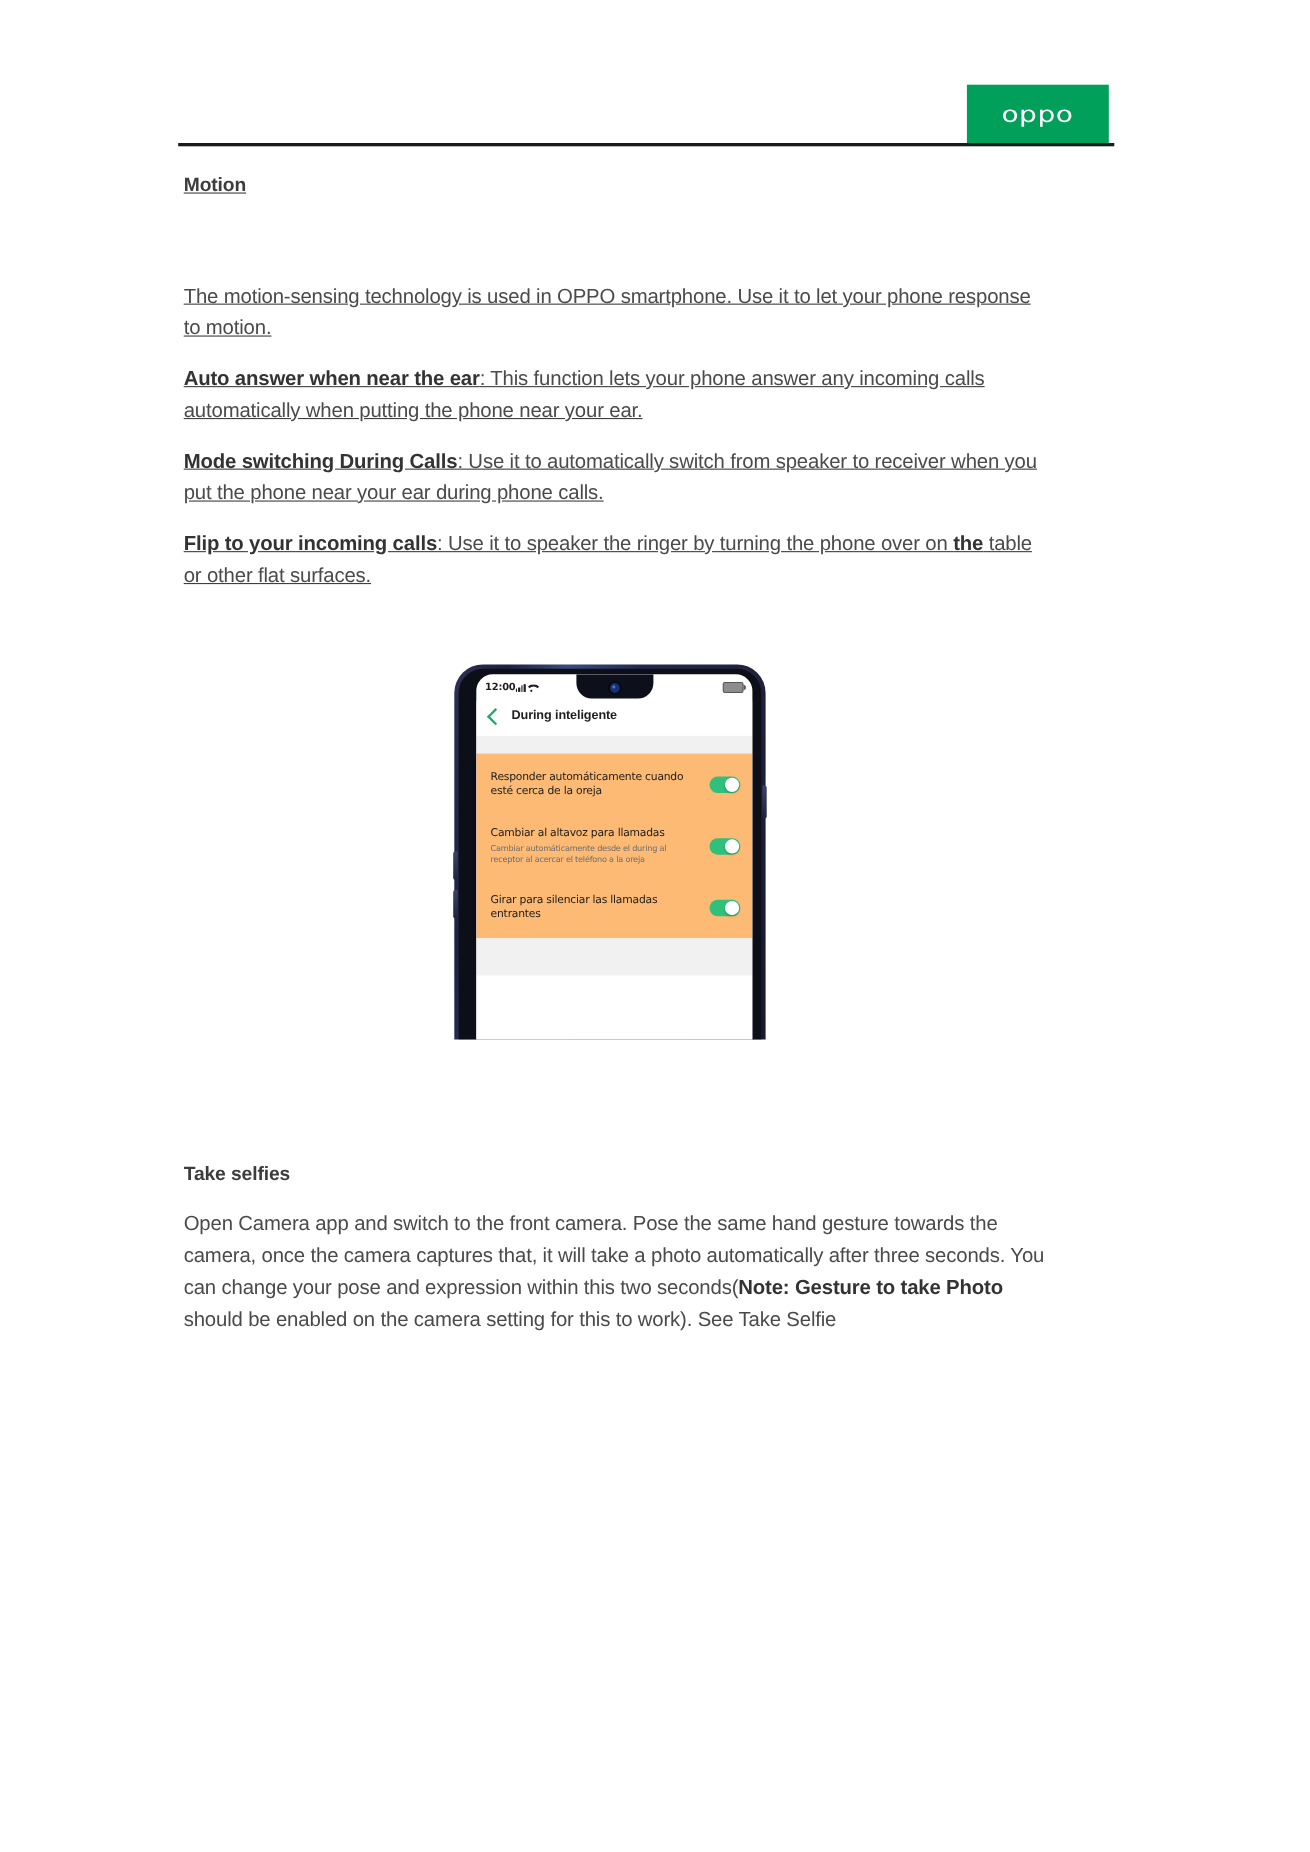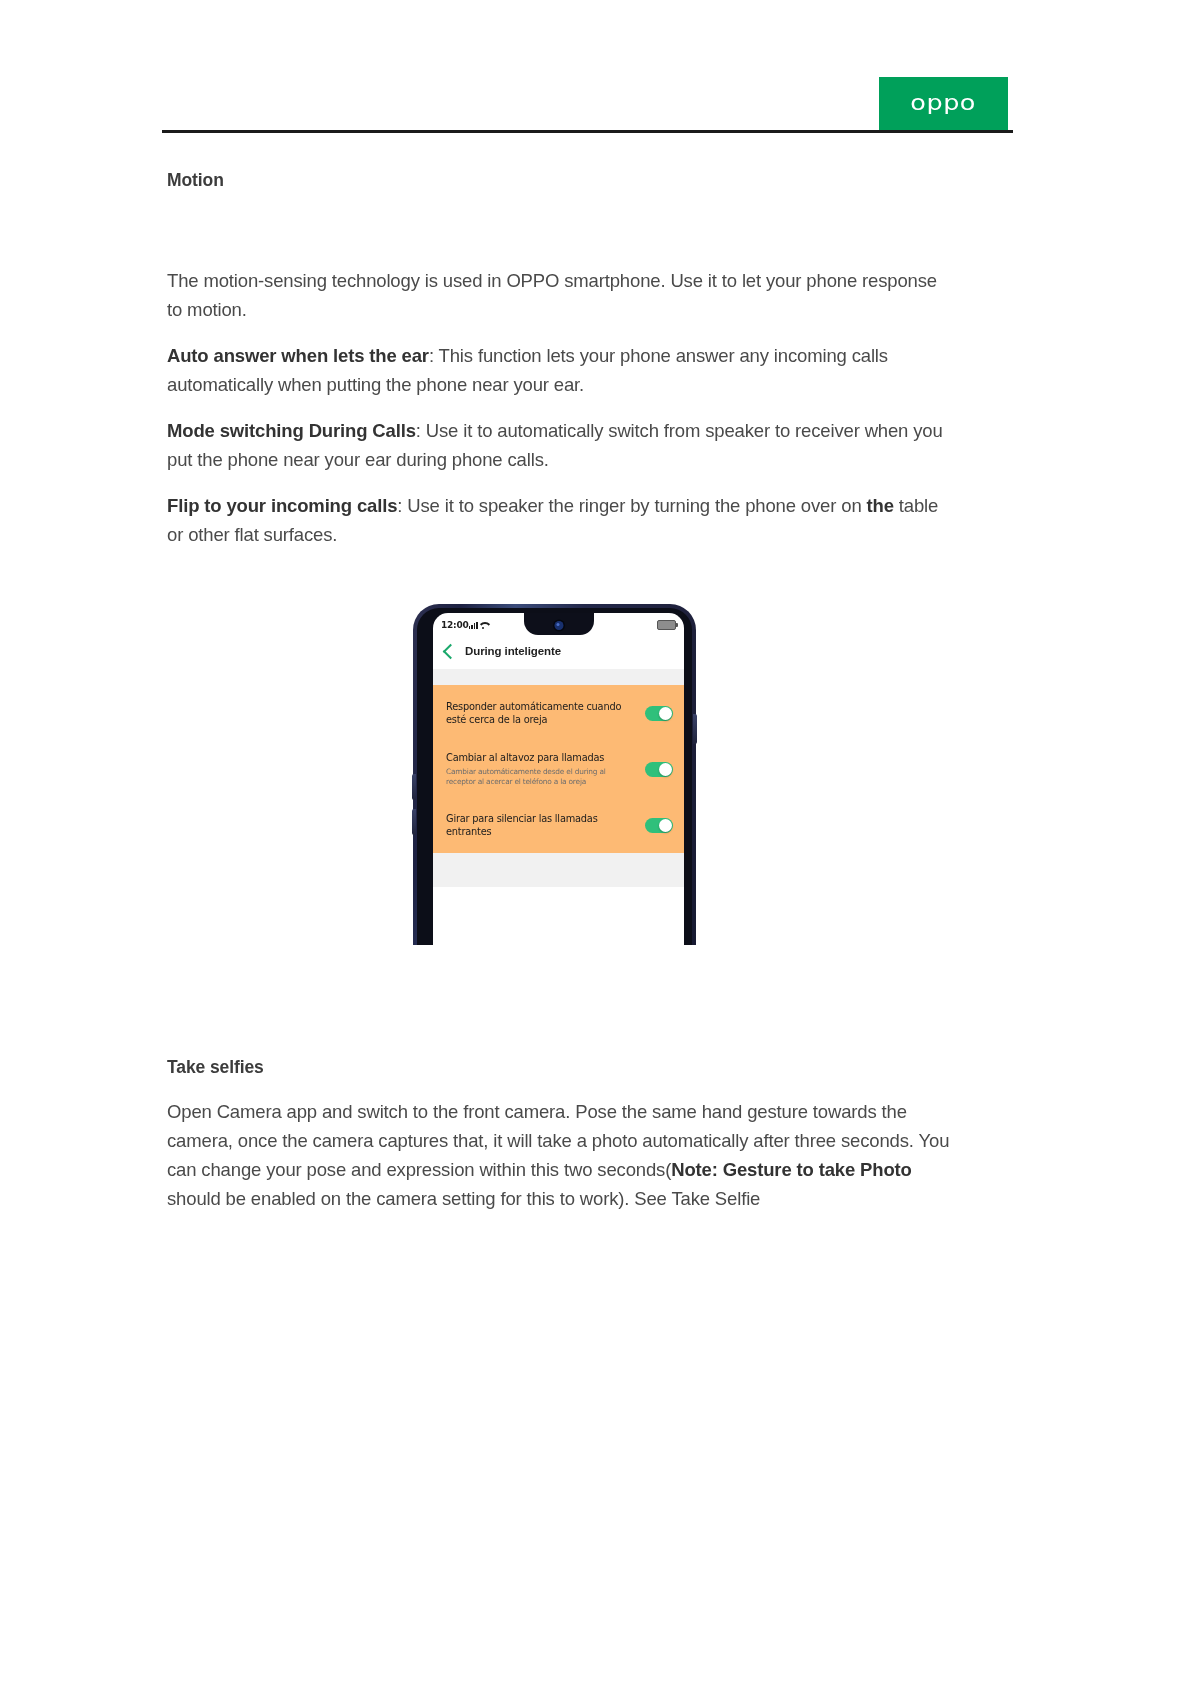--- a/index.html
+++ b/index.html
@@ -58,22 +58,23 @@
     top: 130px;
     width: 851px;
     height: 3px;
     background: #1b1b1b;
   }
 
   
   .content {
     position: absolute;
     left: 167px;
-    top: 170px;
+    top: 158px;
     width: 782px;
+    text-decoration: underline;
   }
 
   h2.section-title {
     margin: 0;
     font-family: "Liberation Sans", sans-serif;
     font-size: 17.5px;
     font-weight: bold;
     color: #3c3c3c;
     letter-spacing: -0.1px;
   }
@@ -354,21 +355,21 @@
 
     <div class="gap-after-title"></div>
 
     <p class="body-text">
       <span>The motion-sensing technology is used in OPPO smartphone. Use it to let your phone response to motion.</span>
     </p>
 
     <div class="gap-para"></div>
 
     <p class="body-text">
-      <b>Auto answer when lets the ear</b><span>: This function lets your phone answer any incoming calls automatically when putting the phone near your ear.</span>
+      <b>Auto answer when near the ear</b><span>: This function lets your phone answer any incoming calls automatically when putting the phone near your ear.</span>
     </p>
 
     <div class="gap-para"></div>
 
     <p class="body-text">
       <b>Mode switching During Calls</b><span>: Use it to automatically switch from speaker to receiver when you put the phone near your ear during phone calls.</span>
     </p>
 
     <div class="gap-para"></div>
 

